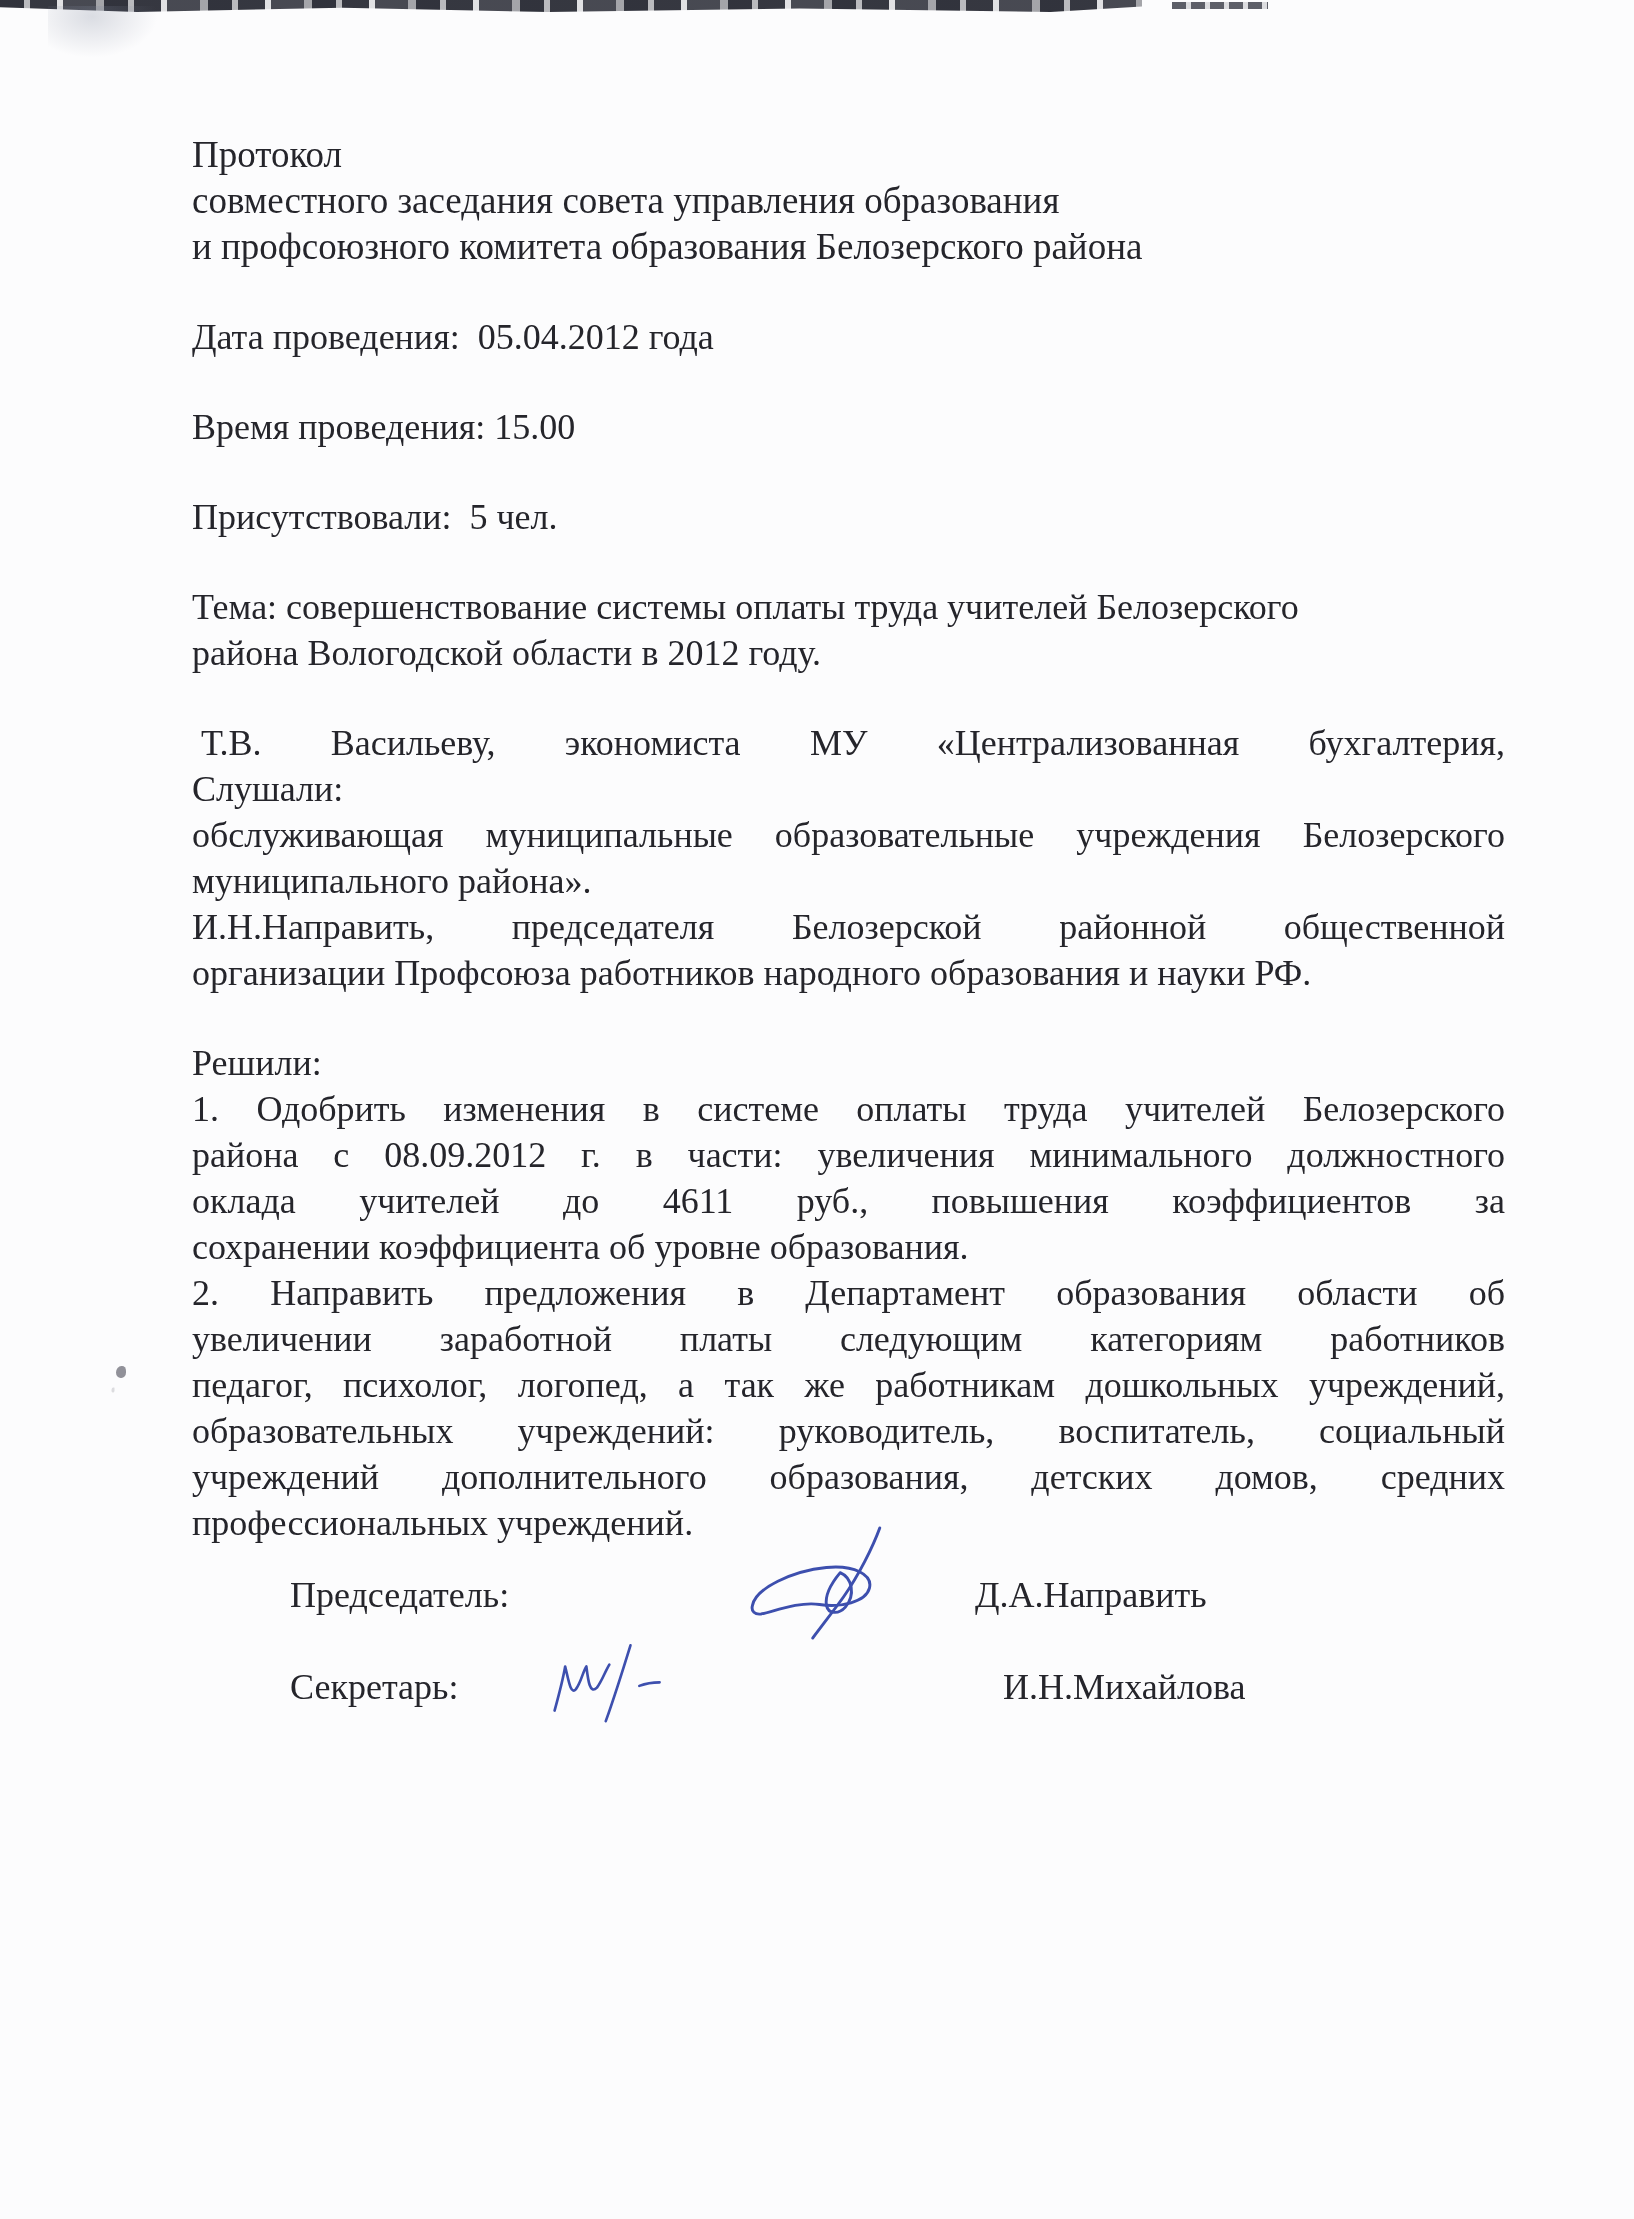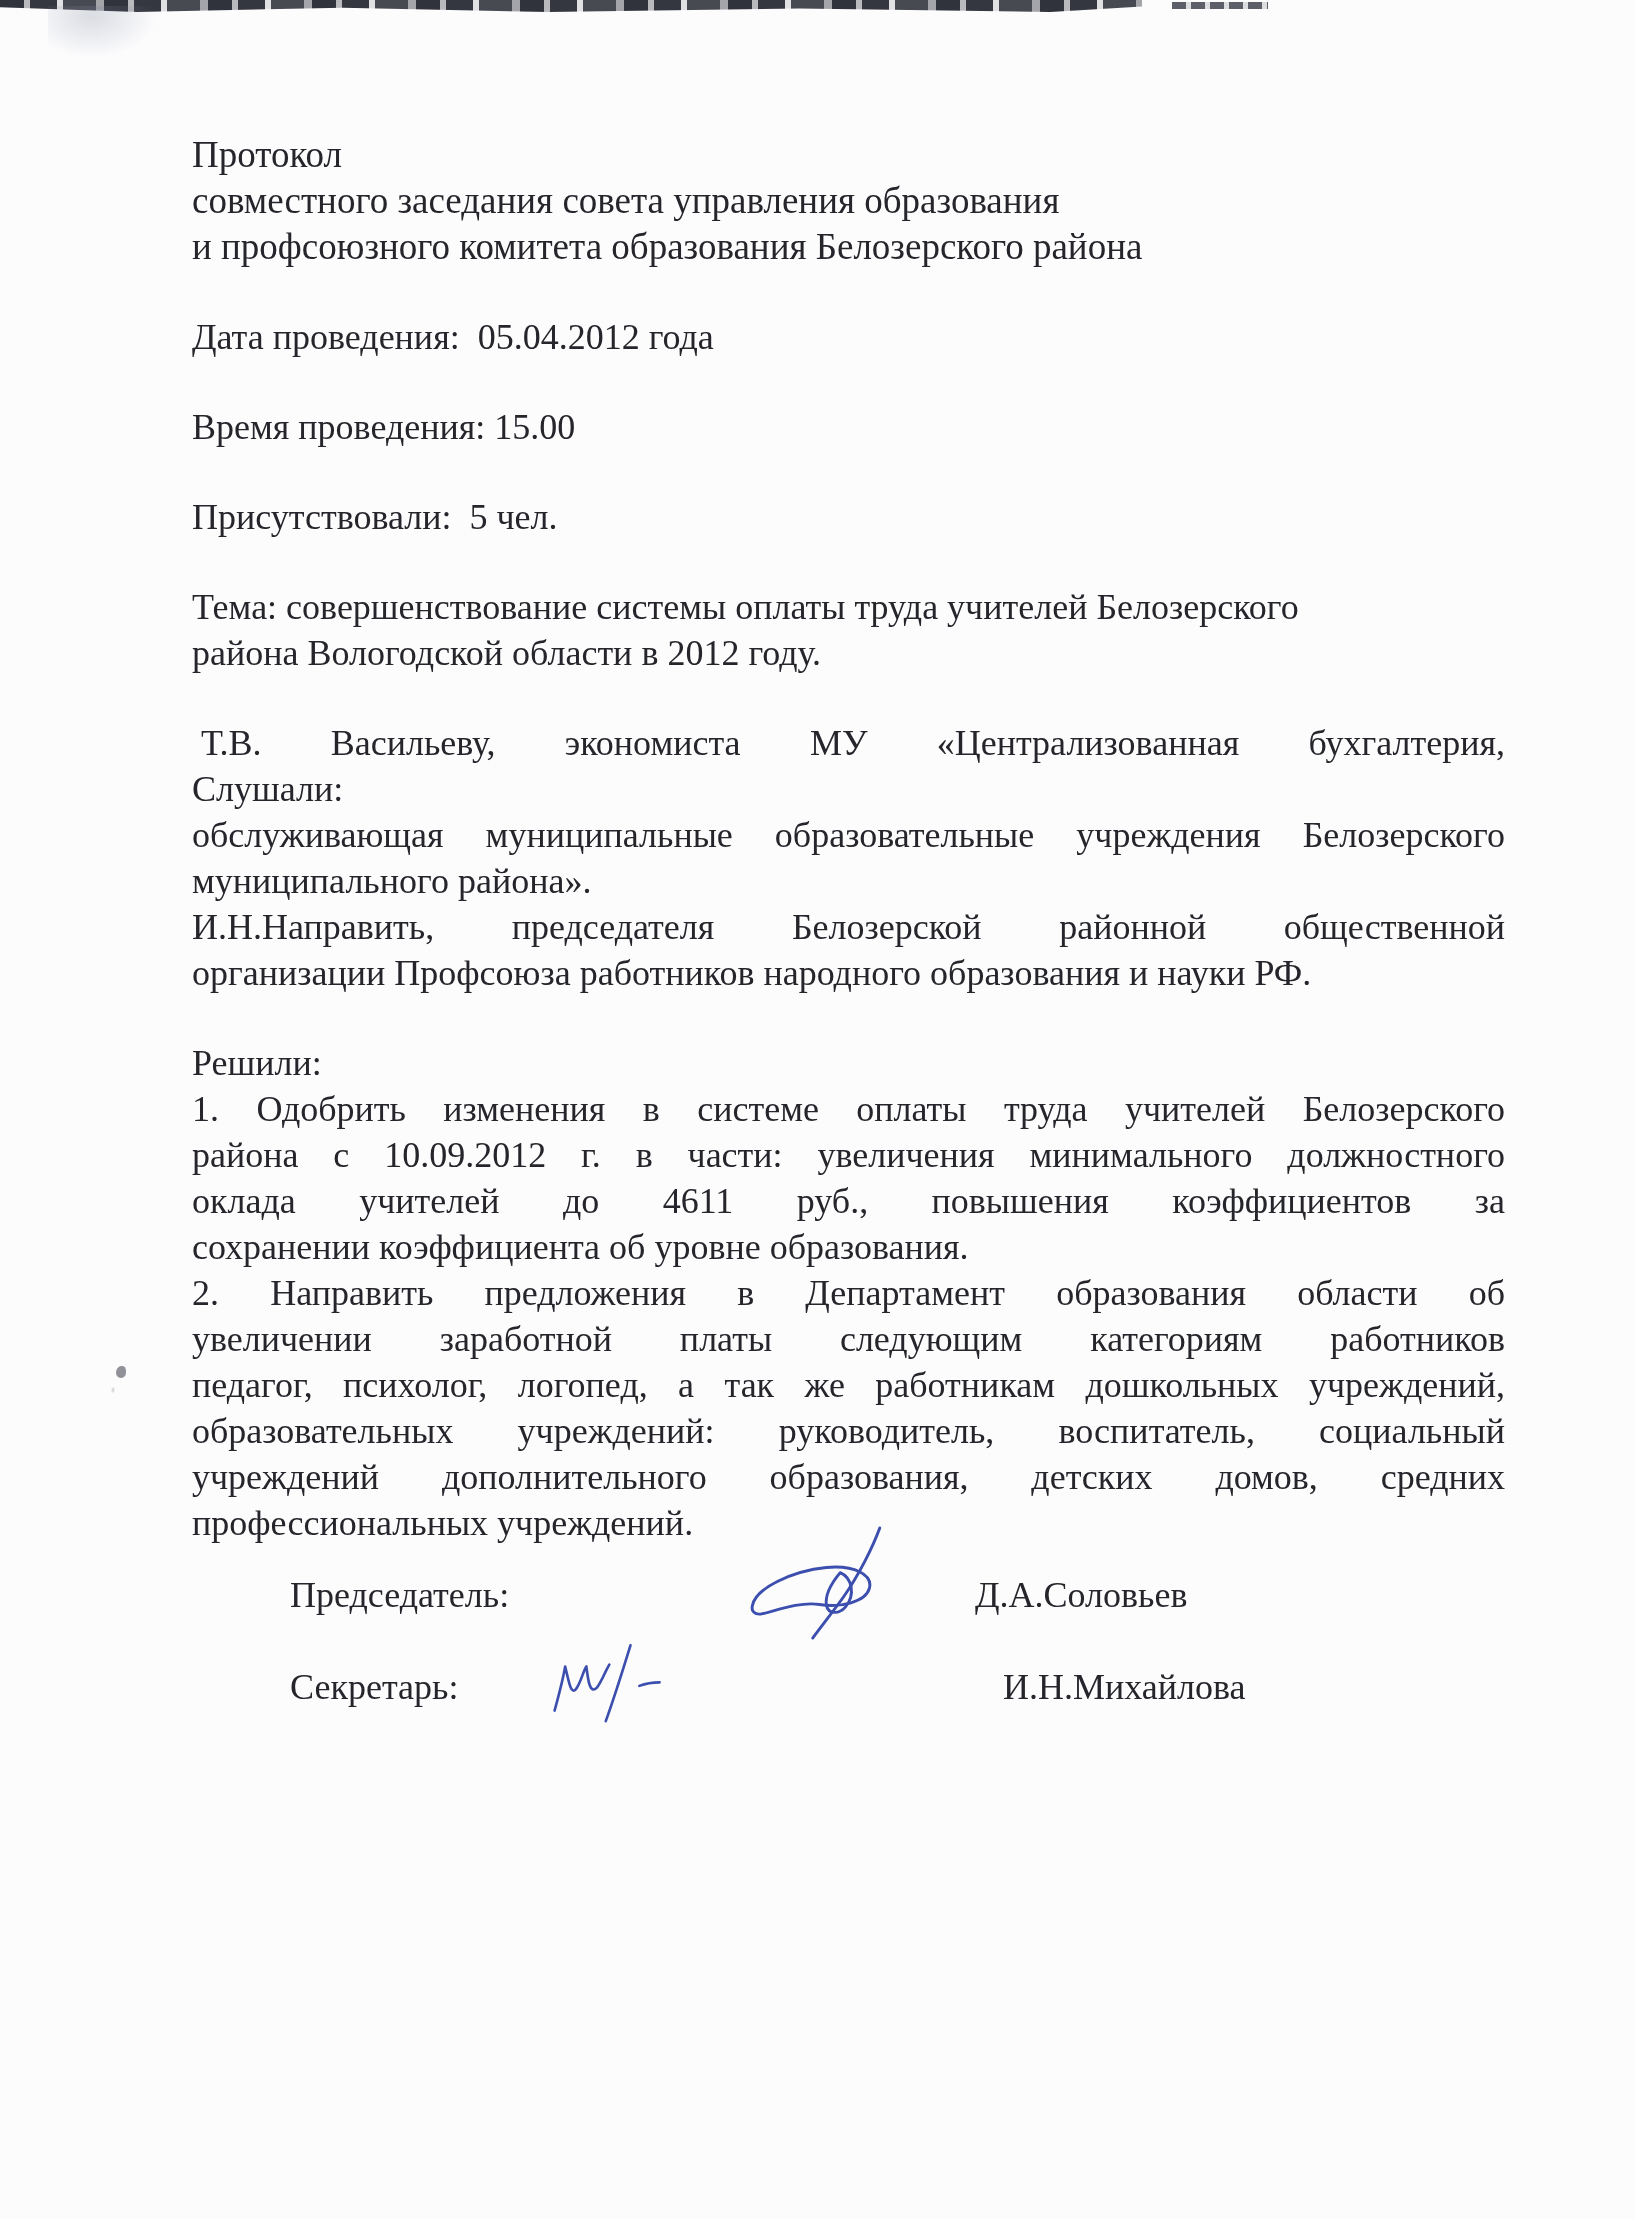--- a/index.html
+++ b/index.html
@@ -93,21 +93,21 @@
       <div class="line">Слушали:</div>
       <div class="line j">обслуживающая муниципальные образовательные учреждения Белозерского</div>
       <div class="line">муниципального района».</div>
       <div class="line j">И.Н.Направить, председателя Белозерской районной общественной</div>
       <div class="line">организации Профсоюза работников народного образования и науки РФ.</div>
     </div>
 
     <div class="para">
       <div class="line">Решили:</div>
       <div class="line j">1. Одобрить изменения в системе оплаты труда учителей Белозерского</div>
-      <div class="line j">района с 10.09.2012 г. в части: увеличения минимального должностного</div>
+      <div class="line j">района с 08.09.2012 г. в части: увеличения минимального должностного</div>
       <div class="line j">оклада учителей до 4611 руб., повышения коэффициентов за</div>
       <div class="line">сохранении коэффициента об уровне образования.</div>
       <div class="line j">2. Направить предложения в Департамент образования области об</div>
       <div class="line j">увеличении заработной платы следующим категориям работников</div>
       <div class="line j">педагог, психолог, логопед, а так же работникам дошкольных учреждений,</div>
       <div class="line j">образовательных учреждений: руководитель, воспитатель, социальный</div>
       <div class="line j">учреждений дополнительного образования, детских домов, средних</div>
       <div class="line">профессиональных учреждений.</div>
     </div>
 
@@ -115,21 +115,21 @@
 
       <div class="sig-row chairman">
         <span class="sig-label">Председатель:</span>
         <svg class="sig" viewBox="0 0 200 140">
           <g fill="none" stroke-linecap="round" stroke-linejoin="round" stroke-width="3.4" stroke="#3d4fae">
             <path d="M166,6 C158,28 142,60 124,86 C114,100 100,118 88,134"></path>
             <path d="M18,96 C22,76 64,56 104,52 C136,49 158,60 154,76 C150,92 120,99 96,95 C72,91 40,104 28,106 C21,107 16,103 18,96"></path>
             <path d="M120,58 C134,64 138,84 126,98 C118,107 106,106 104,96 C102,84 110,70 120,58"></path>
           </g>
         </svg>
-        <span class="sig-name">Д.А.Соловьев</span>
+        <span class="sig-name">Д.А.Направить</span>
       </div>
 
       <div class="sig-row secretary">
         <span class="sig-label">Секретарь:</span>
         <svg class="sig" viewBox="0 0 170 110">
           <g fill="none" stroke-linecap="round" stroke-linejoin="round" stroke-width="3" stroke="#3d4fae">
             <path d="M12,84 C18,62 22,46 24,34 C28,50 30,66 36,60 C42,52 44,40 48,34 C50,50 52,66 60,58 C66,50 70,38 74,32"></path>
             <path d="M98,10 C90,36 80,68 70,96"></path>
             <path d="M108,56 C116,53 124,52 131,52"></path>
           </g>

